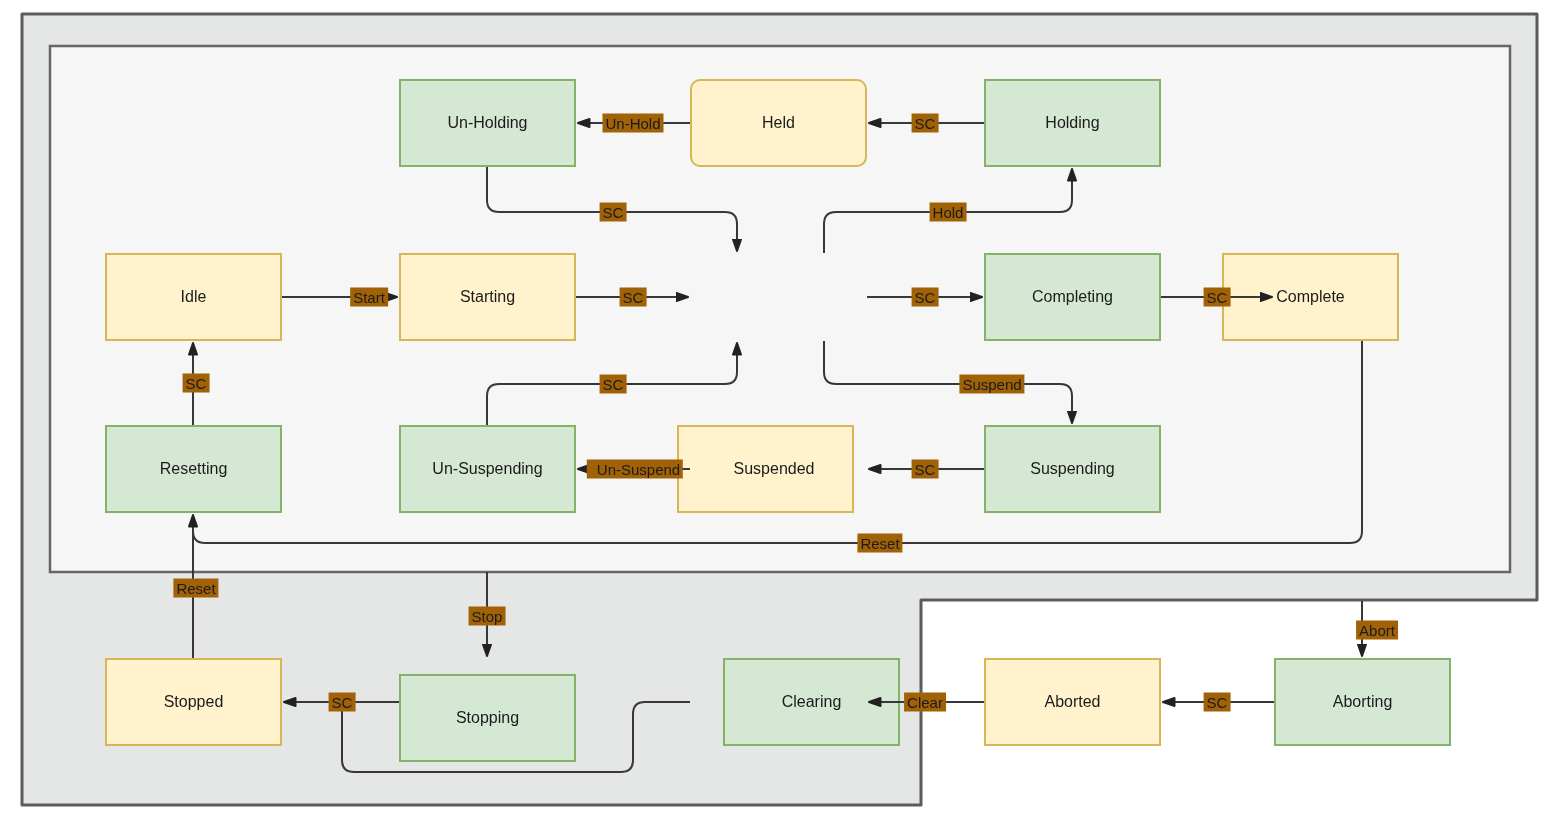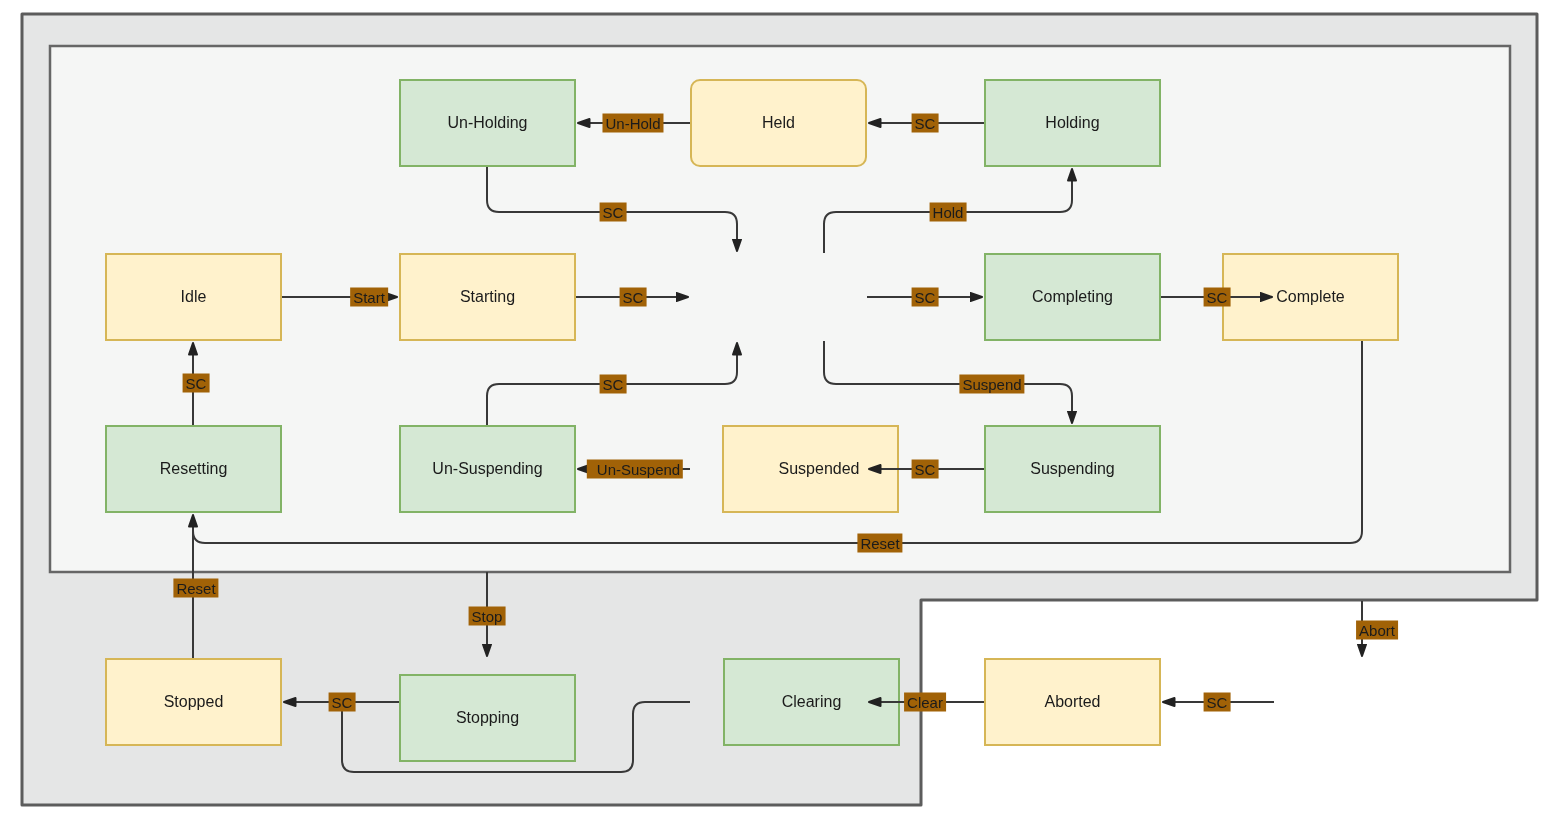--- a/index.html
+++ b/index.html
@@ -54,38 +54,41 @@
   <div class="state yellow" style="left:1222px;top:253px;">
       <span>Complete</span>
     </div>
 
   <div class="state green" style="left:105px;top:425px;">
       <span>Resetting</span>
     </div>
   <div class="state green" style="left:399px;top:425px;">
       <span>Un-Suspending</span>
     </div>
-  <div class="state yellow" style="left:722px;top:425px;padding-left:17px;">
+  <div class="state yellow" style="left:677px;top:425px;padding-left:17px;">
       <span>Suspended</span>
     </div>
   <div class="state green" style="left:984px;top:425px;">
       <span>Suspending</span>
     </div>
 
   <div class="state yellow" style="left:105px;top:658px;">
       <span>Stopped</span>
     </div>
   <div class="state green" style="left:399px;top:674px;">
       <span>Stopping</span>
     </div>
   <div class="state green" style="left:690px;top:658px;margin-left:33px;">
       <span>Clearing</span>
     </div>
   <div class="state yellow" style="left:984px;top:658px;">
       <span>Aborted</span>
+    </div>
+  <div class="state green" style="left:1274px;top:658px;">
+      <span>Aborting</span>
     </div>
 
   <svg class="layer" viewBox="0 0 1560 826" fill="none" stroke="#383838" stroke-width="2" stroke-linejoin="round">
     <defs>
       <marker id="arr" markerUnits="userSpaceOnUse" markerWidth="15" markerHeight="11" refX="12.5" refY="5" orient="auto">
         <path d="M1,1 L12.5,5 L1,9 Z" fill="#222222" stroke="#222222" stroke-linejoin="round"></path>
       </marker>
     </defs>
     <path d="M 690 123 L 578 123" marker-end="url(#arr)"></path>
     <path d="M 984 123 L 869 123" marker-end="url(#arr)"></path>

